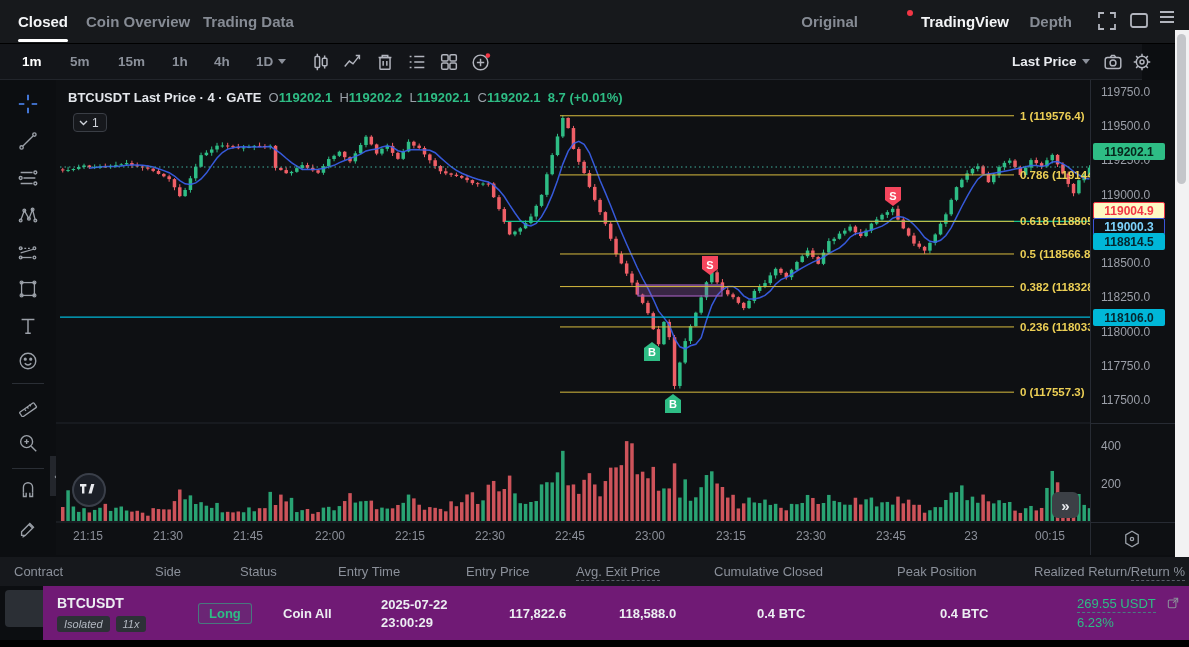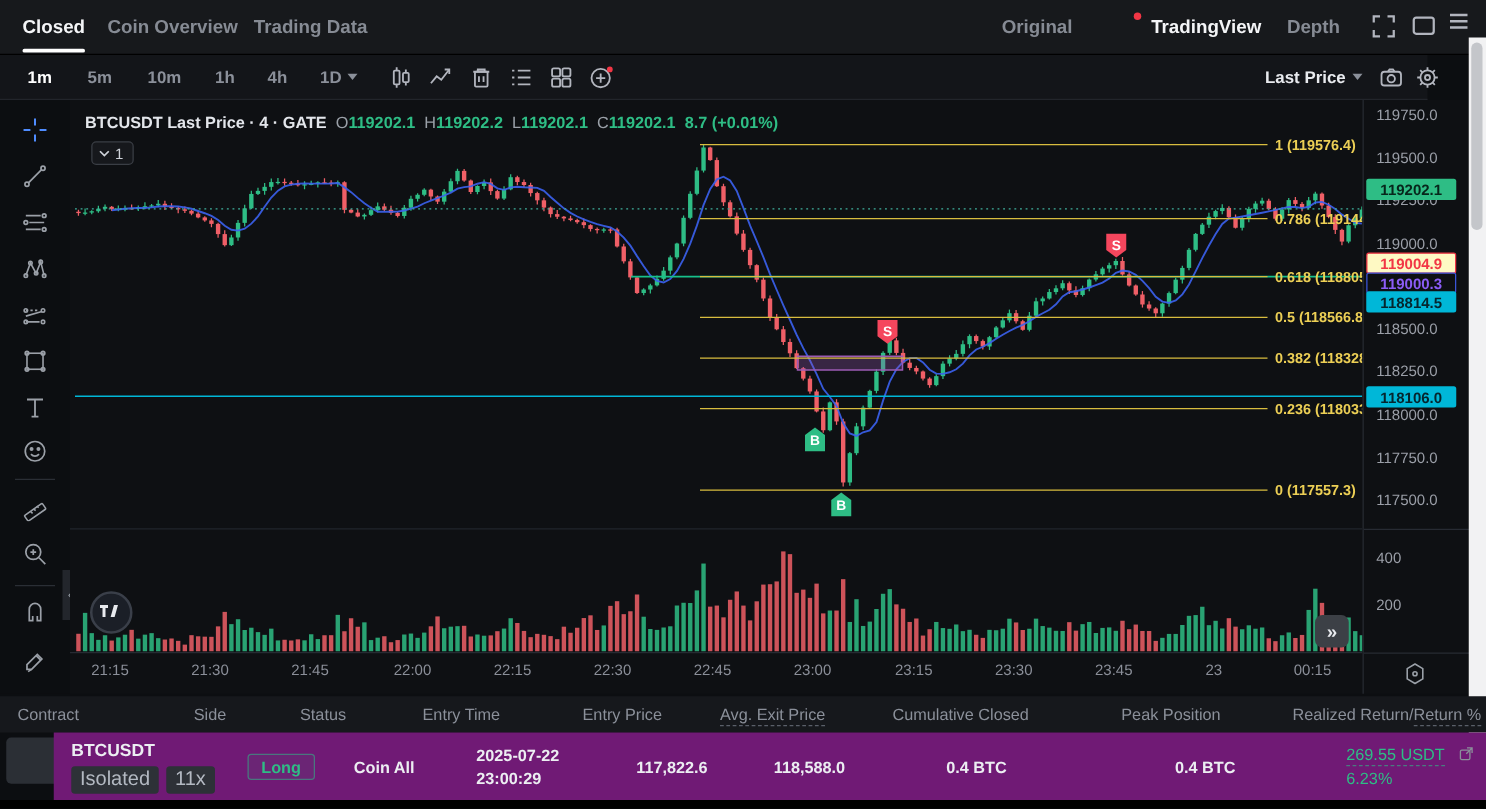--- a/index.html
+++ b/index.html
@@ -42,21 +42,21 @@
   .pbadge{position:absolute;left:2px;width:72px;height:17px;border-radius:2px;font-size:12px;font-weight:700;display:flex;align-items:center;justify-content:center;}
   .axline{position:absolute;left:0;width:85px;height:1px;background:#272b33;}
   #axis-gear{position:absolute;left:30px;top:448px;width:22px;height:22px;color:#9aa0a8;cursor:pointer;}
   
   #scroll-strip{position:absolute;left:1175px;top:30px;width:14px;height:565px;background:#f2f2f3;}
   #scroll-thumb{position:absolute;left:2px;top:4px;width:9px;height:150px;background:#c4c6ca;border-radius:5px;}
   
   #tbl-header{position:absolute;left:0;top:557px;width:1189px;height:29px;background:#16181c;display:grid;grid-template-columns:141px 85px 98px 128px 110px 138px 183px 137px 1fr;align-items:center;padding-left:14px;font-size:13px;color:#8b909a;}
   #tbl-row{position:absolute;left:0;top:586px;width:1179px;height:54px;background:#701a75;display:grid;grid-template-columns:141px 85px 98px 128px 110px 138px 183px 137px 1fr;align-items:center;padding-left:14px;font-size:13px;color:#eceef2;margin-left:43px;}
   .dotted-u{border-bottom:1px dashed #5a5f69;padding-bottom:1px;}
-  .chip{display:inline-block;background:#2d3137;color:#b3b9c2;border-radius:3px;font-size:16px;padding:2px 7px;margin-right:6px;}
+  .chip{display:inline-block;background:#2d3137;color:#b3b9c2;border-radius:3px;font-size:11px;padding:2px 7px;margin-right:6px;font-style:italic;}
   .long-chip{display:inline-block;color:#2ebd85;border:1px solid rgba(46,189,133,.55);background:rgba(46,189,133,.07);border-radius:3px;font-size:13px;font-weight:600;padding:2px 10px;}
   .bold{font-weight:700;}
   .ret-green{color:#2ebd85;font-size:13px;}
   .ext-ic{display:inline-block;width:14px;height:14px;color:#8b909a;vertical-align:-2px;margin-left:10px;cursor:pointer;}
   #bottom-strip{position:absolute;left:0;top:640px;width:1189px;height:7px;background:#000;}
 </style>
 </head>
 <body>
 
 <div id="app">
@@ -84,21 +84,21 @@
     <div class="navicon" style="left:1155px;top:5px;">
       <svg viewBox="0 0 24 24" fill="none" stroke="currentColor" stroke-width="2">
           <path d="M5 7h14M5 12h14M5 17h14"></path>
         </svg>
     </div>
   </div>
 
   <div id="toolbar">
     <div class="tf active" style="left:22px;">1m</div>
     <div class="tf" style="left:70px;">5m</div>
-    <div class="tf" style="left:118px;">10m</div>
+    <div class="tf" style="left:118px;">15m</div>
     <div class="tf" style="left:172px;">1h</div>
     <div class="tf" style="left:214px;">4h</div>
     <div class="tf" style="left:256px;">
         <span>1D</span>
         <span class="caret"></span>
       </div>
 
     <div class="tbicon" style="left:310px;">
       <svg viewBox="0 0 24 24" fill="none" stroke="currentColor" stroke-width="1.6">
           <path d="M8 3v3M8 18v3M16 5v3M16 16v3"></path>
@@ -919,21 +919,21 @@
         <div class="ptick" style="top: 278.785px;">117750.0</div>
         <div class="ptick" style="top: 313.008px;">117500.0</div>
       </div>
     <div id="vol-ticks">
         <div class="ptick" style="top: 359px;">400</div>
         <div class="ptick" style="top: 397px;">200</div>
       </div>
     <div id="price-badges">
         <div class="pbadge" style="top: 63px; background: rgb(46, 189, 133); color: rgb(7, 38, 27);">119202.1</div>
         <div class="pbadge" style="top: 122px; border: 1px solid rgb(242, 54, 69); color: rgb(242, 54, 69); background: #fef9c3;">119004.9</div>
-        <div class="pbadge" style="top: 138px; border: 1px solid rgb(59, 85, 216); color: #8b5cf6; background: rgb(14, 16, 19);">119000.3</div>
+        <div class="pbadge" style="top: 138px; border: 1px solid rgb(59, 85, 216); color: #7dd3fc; background: rgb(14, 16, 19);">119000.3</div>
         <div class="pbadge" style="top: 153px; background: rgb(0, 183, 216); color: rgb(5, 38, 46);">118814.5</div>
         <div class="pbadge" style="top: 229px; background: rgb(0, 183, 216); color: rgb(5, 38, 46);">118106.0</div>
       </div>
     <div id="axis-gear">
       <svg viewBox="0 0 24 24" fill="none" stroke="currentColor" stroke-width="1.4">
           <path d="M12 3.5l6.8 4v9l-6.8 4-6.8-4v-9z" stroke-linejoin="round"></path>
           <circle cx="12" cy="12" r="1.8"></circle>
         </svg>
     </div>
   </div>

